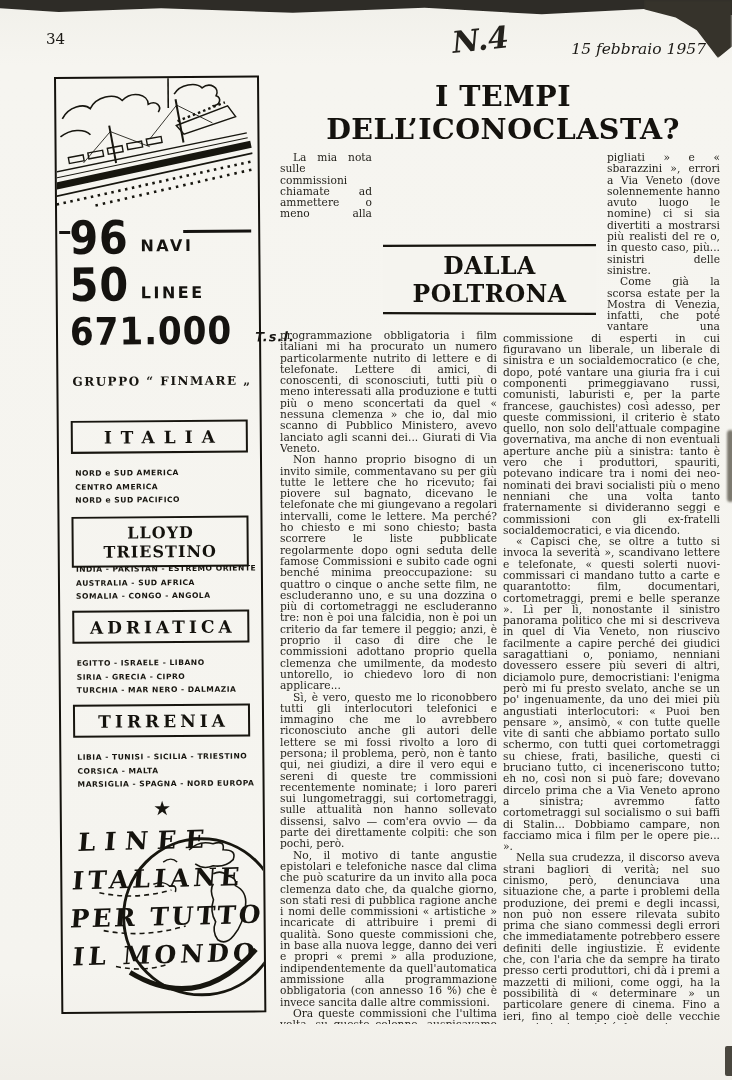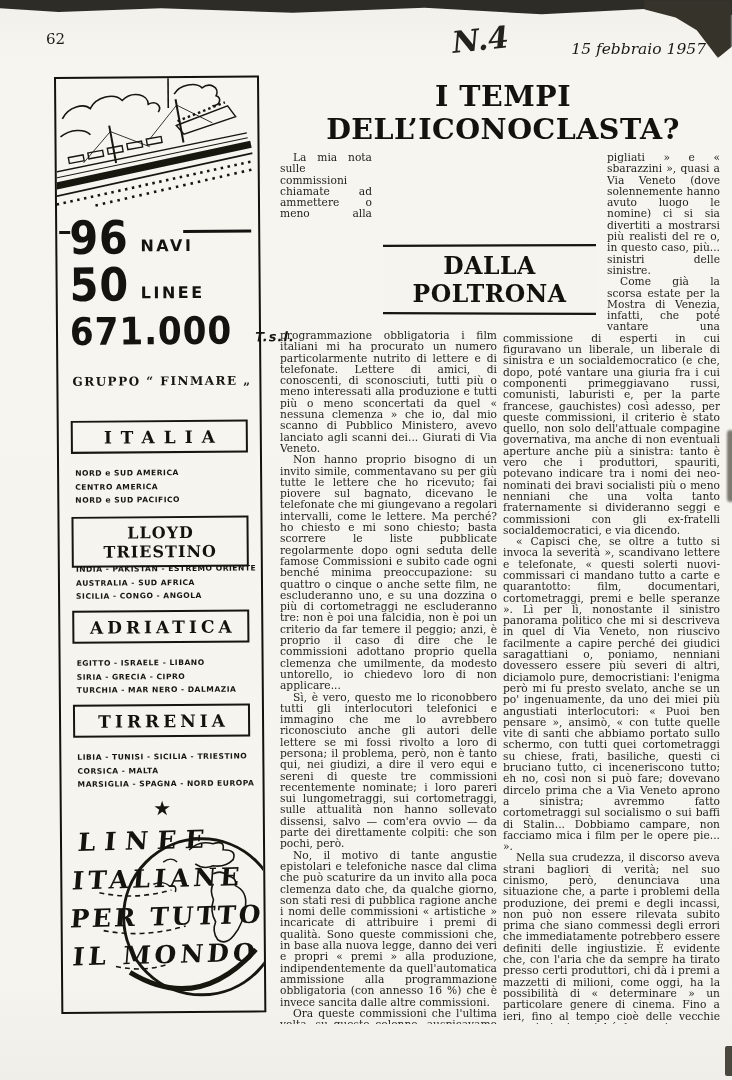--- a/index.html
+++ b/index.html
@@ -81,21 +81,21 @@
 </head>
 <body>
 
 <div class="page">
 
   <div class="art-top"></div>
   <div class="art-corner"></div>
   <div class="art-rmid"></div>
   <div class="art-rbot"></div>
 
-  <div class="pagenum">62</div>
+  <div class="pagenum">34</div>
   <div class="issue-note">N.4</div>
   <div class="date">15 febbraio 1957</div>
 
   <div class="title">
     <div class="l2">I TEMPI DELL’ICONOCLASTA?</div>
   </div>
 
   <aside class="ad">
     <div class="ship">
       <svg viewBox="0 0 196 136" width="196" height="136">
@@ -149,21 +149,21 @@
     <div class="routes r1">
       <div>NORD e SUD AMERICA</div>
       <div>CENTRO AMERICA</div>
       <div>NORD e SUD PACIFICO</div>
     </div>
 
     <div class="secbox sec2 ls-tight">LLOYD TRIESTINO</div>
     <div class="routes r2">
       <div>INDIA - PAKISTAN - ESTREMO ORIENTE</div>
       <div>AUSTRALIA - SUD AFRICA</div>
-      <div>SICILIA - CONGO - ANGOLA</div>
+      <div>SOMALIA - CONGO - ANGOLA</div>
     </div>
 
     <div class="secbox sec3 ls-mid">ADRIATICA</div>
     <div class="routes r3">
       <div>EGITTO - ISRAELE - LIBANO</div>
       <div>SIRIA - GRECIA - CIPRO</div>
       <div>TURCHIA - MAR NERO - DALMAZIA</div>
     </div>
 
     <div class="secbox sec4 ls-mid">TIRRENIA</div>
@@ -200,21 +200,21 @@
     <div class="notch-r"></div>
     <p>La mia nota sulle commissioni chiamate ad ammettere o meno alla programmazione obbligatoria i film italiani mi ha procurato un numero particolarmente nutrito di lettere e di telefonate. Lettere di amici, di conoscenti, di sconosciuti, tutti più o meno interessati alla produzione e tutti più o meno sconcertati da quel « nessuna clemenza » che io, dal mio scanno di Pubblico Ministero, avevo lanciato agli scanni dei... Giurati di Via Veneto.</p>
     <p>Non hanno proprio bisogno di un invito simile, commentavano su per giù tutte le lettere che ho ricevuto; fai piovere sul bagnato, dicevano le telefonate che mi giungevano a regolari intervalli, come le lettere. Ma perché? ho chiesto e mi sono chiesto; basta scorrere le liste pubblicate regolarmente dopo ogni seduta delle famose Commissioni e subito cade ogni benché minima preoccupazione: su quattro o cinque o anche sette film, ne escluderanno uno, e su una dozzina o più di cortometraggi ne escluderanno tre: non è poi una falcidia, non è poi un criterio da far temere il peggio; anzi, è proprio il caso di dire che le commissioni adottano proprio quella clemenza che umilmente, da modesto untorello, io chiedevo loro di non applicare...</p>
     <p>Sì, è vero, questo me lo riconobbero tutti gli interlocutori telefonici e immagino che me lo avrebbero riconosciuto anche gli autori delle lettere se mi fossi rivolto a loro di persona; il problema, però, non è tanto qui, nei giudizi, a dire il vero equi e sereni di queste tre commissioni recentemente nominate; i loro pareri sui lungometraggi, sui cortometraggi, sulle attualità non hanno sollevato dissensi, salvo — com'era ovvio — da parte dei direttamente colpiti: che son pochi, però.</p>
     <p>No, il motivo di tante angustie epistolari e telefoniche nasce dal clima che può scaturire da un invito alla poca clemenza dato che, da qualche giorno, son stati resi di pubblica ragione anche i nomi delle commissioni « artistiche » incaricate di attribuire i premi di qualità. Sono queste commissioni che, in base alla nuova legge, danno dei veri e propri « premi » alla produzione, indipendentemente da quell'automatica ammissione alla programmazione obbligatoria (con annesso 16 %) che è invece sancita dalle altre commissioni.</p>
     <p>Ora queste commissioni che l'ultima volta, su queste colonne, auspicavamo fossero nominate in segreto e fatto votare a porte chiuse, sono invece state conclamate fin sopra i tetti, con nome, cognome, domicilio e professione di ogni singolo componente, e questo ha permesso alla produzione di rendersi rapidamente conto dei criteri, diciamo pure... politici che hanno presieduto alla loro composizione. Questi criteri, mi dicono, ansiose, le lettere che ho qui sul tavolo, sono abbastanza « sca-</p>
   </div>
 
   <div class="col col2">
     <div class="notch-l"></div>
-    <p class="noindent">pigliati » e « sbarazzini », quasi a Via Veneto (dove solennemente hanno avuto luogo le nomine) ci si sia divertiti a mostrarsi più realisti del re o, in questo caso, più... sinistri delle sinistre.</p>
+    <p class="noindent">pigliati » e « sbarazzini », errori a Via Veneto (dove solennemente hanno avuto luogo le nomine) ci si sia divertiti a mostrarsi più realisti del re o, in questo caso, più... sinistri delle sinistre.</p>
     <p>Come già la scorsa estate per la Mostra di Venezia, infatti, che poté vantare una commissione di esperti in cui figuravano un liberale, un liberale di sinistra e un socialdemocratico (e che, dopo, poté vantare una giuria fra i cui componenti primeggiavano russi, comunisti, laburisti e, per la parte francese, gauchistes) così adesso, per queste commissioni, il criterio è stato quello, non solo dell'attuale compagine governativa, ma anche di non eventuali aperture anche più a sinistra: tanto è vero che i produttori, spauriti, potevano indicare tra i nomi dei neo-nominati dei bravi socialisti più o meno nenniani che una volta tanto fraternamente si divideranno seggi e commissioni con gli ex-fratelli socialdemocratici, e via dicendo.</p>
     <p>« Capisci che, se oltre a tutto si invoca la severità », scandivano lettere e telefonate, « questi solerti nuovi-commissari ci mandano tutto a carte e quarantotto: film, documentari, cortometraggi, premi e belle speranze ». Lì per lì, nonostante il sinistro panorama politico che mi si descriveva in quel di Via Veneto, non riuscivo facilmente a capire perché dei giudici saragattiani o, poniamo, nenniani dovessero essere più severi di altri, diciamolo pure, democristiani: l'enigma però mi fu presto svelato, anche se un po' ingenuamente, da uno dei miei più angustiati interlocutori: « Puoi ben pensare », ansimò, « con tutte quelle vite di santi che abbiamo portato sullo schermo, con tutti quei cortometraggi su chiese, frati, basiliche, questi ci bruciano tutto, ci inceneriscono tutto; eh no, così non si può fare; dovevano dircelo prima che a Via Veneto aprono a sinistra; avremmo fatto cortometraggi sul socialismo o sui baffi di Stalin... Dobbiamo campare, non facciamo mica i film per le opere pie... ».</p>
     <p>Nella sua crudezza, il discorso aveva strani bagliori di verità; nel suo cinismo, però, denunciava una situazione che, a parte i problemi della produzione, dei premi e degli incassi, non può non essere rilevata subito prima che siano commessi degli errori che immediatamente potrebbero essere definiti delle ingiustizie. È evidente che, con l'aria che da sempre ha tirato presso certi produttori, chi dà i premi a mazzetti di milioni, come oggi, ha la possibilità di « determinare » un particolare genere di cinema. Fino a ieri, fino al tempo cioè delle vecchie commissioni, poiché le nomine erano fatte dalle categorie, per elezioni, e poiché il peso preponderante nei voti l'aveva un funzionario (e, perciò, non un politico) non c'era pericolo che si determinasse realmente un particolare tipo di produzione: se i produttori insistevano con biografie di</p>
   </div>
 
   <div class="section-head">
     <div class="bar top"></div>
     <div class="label">DALLA POLTRONA</div>
     <div class="bar bot"></div>
   </div>

